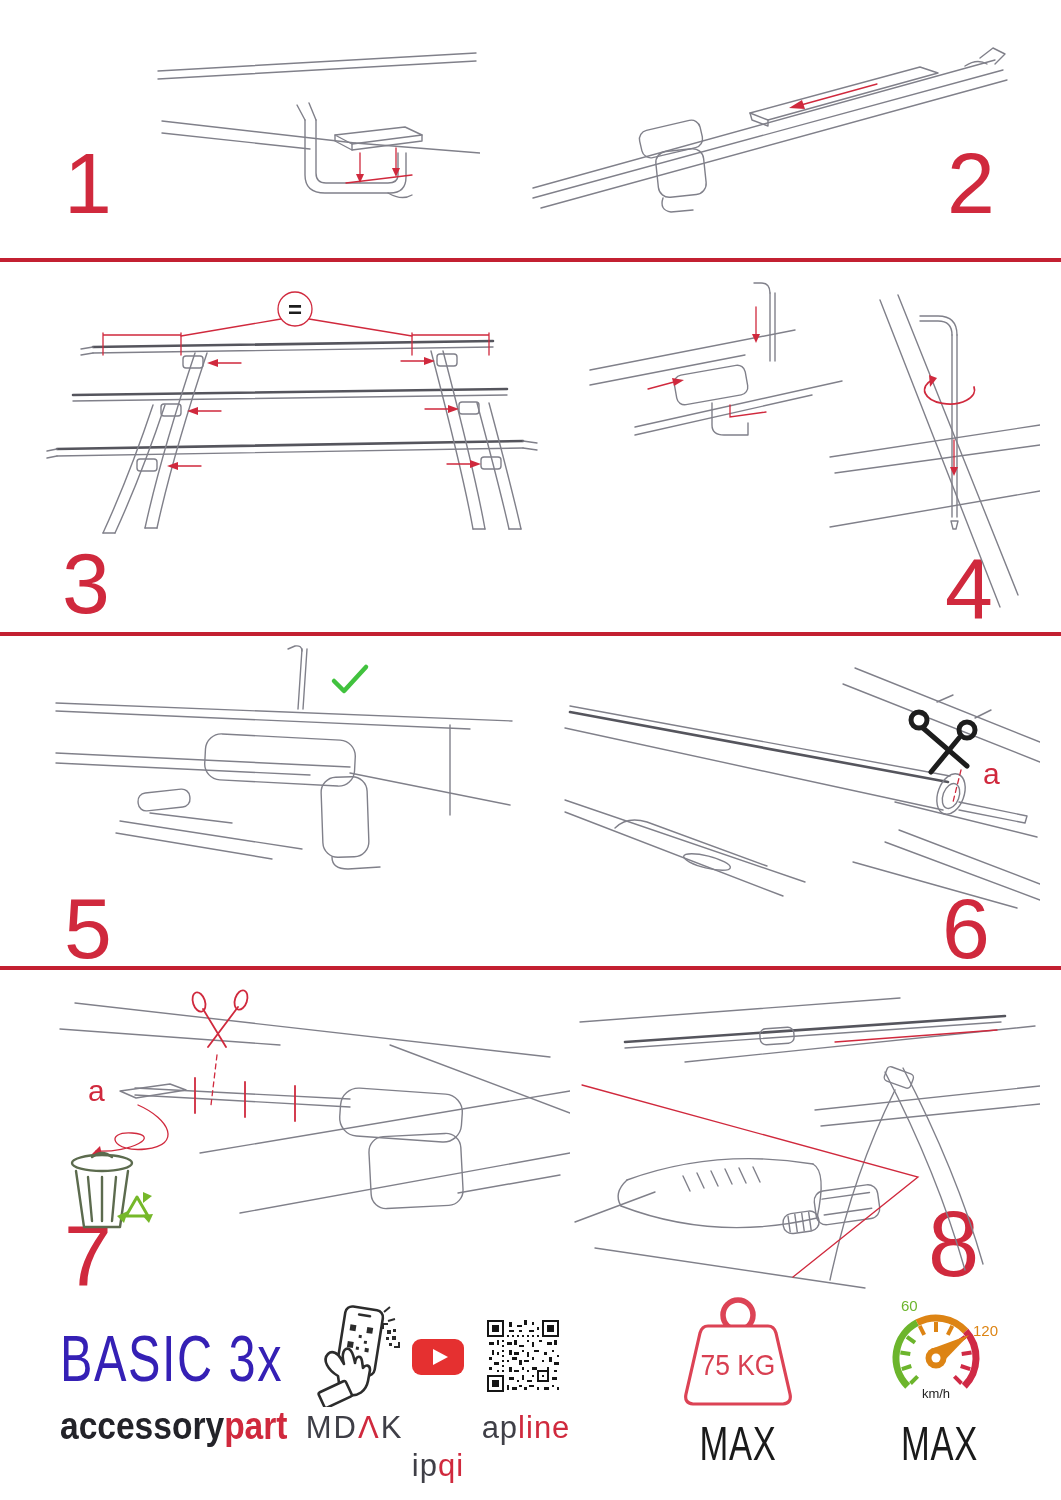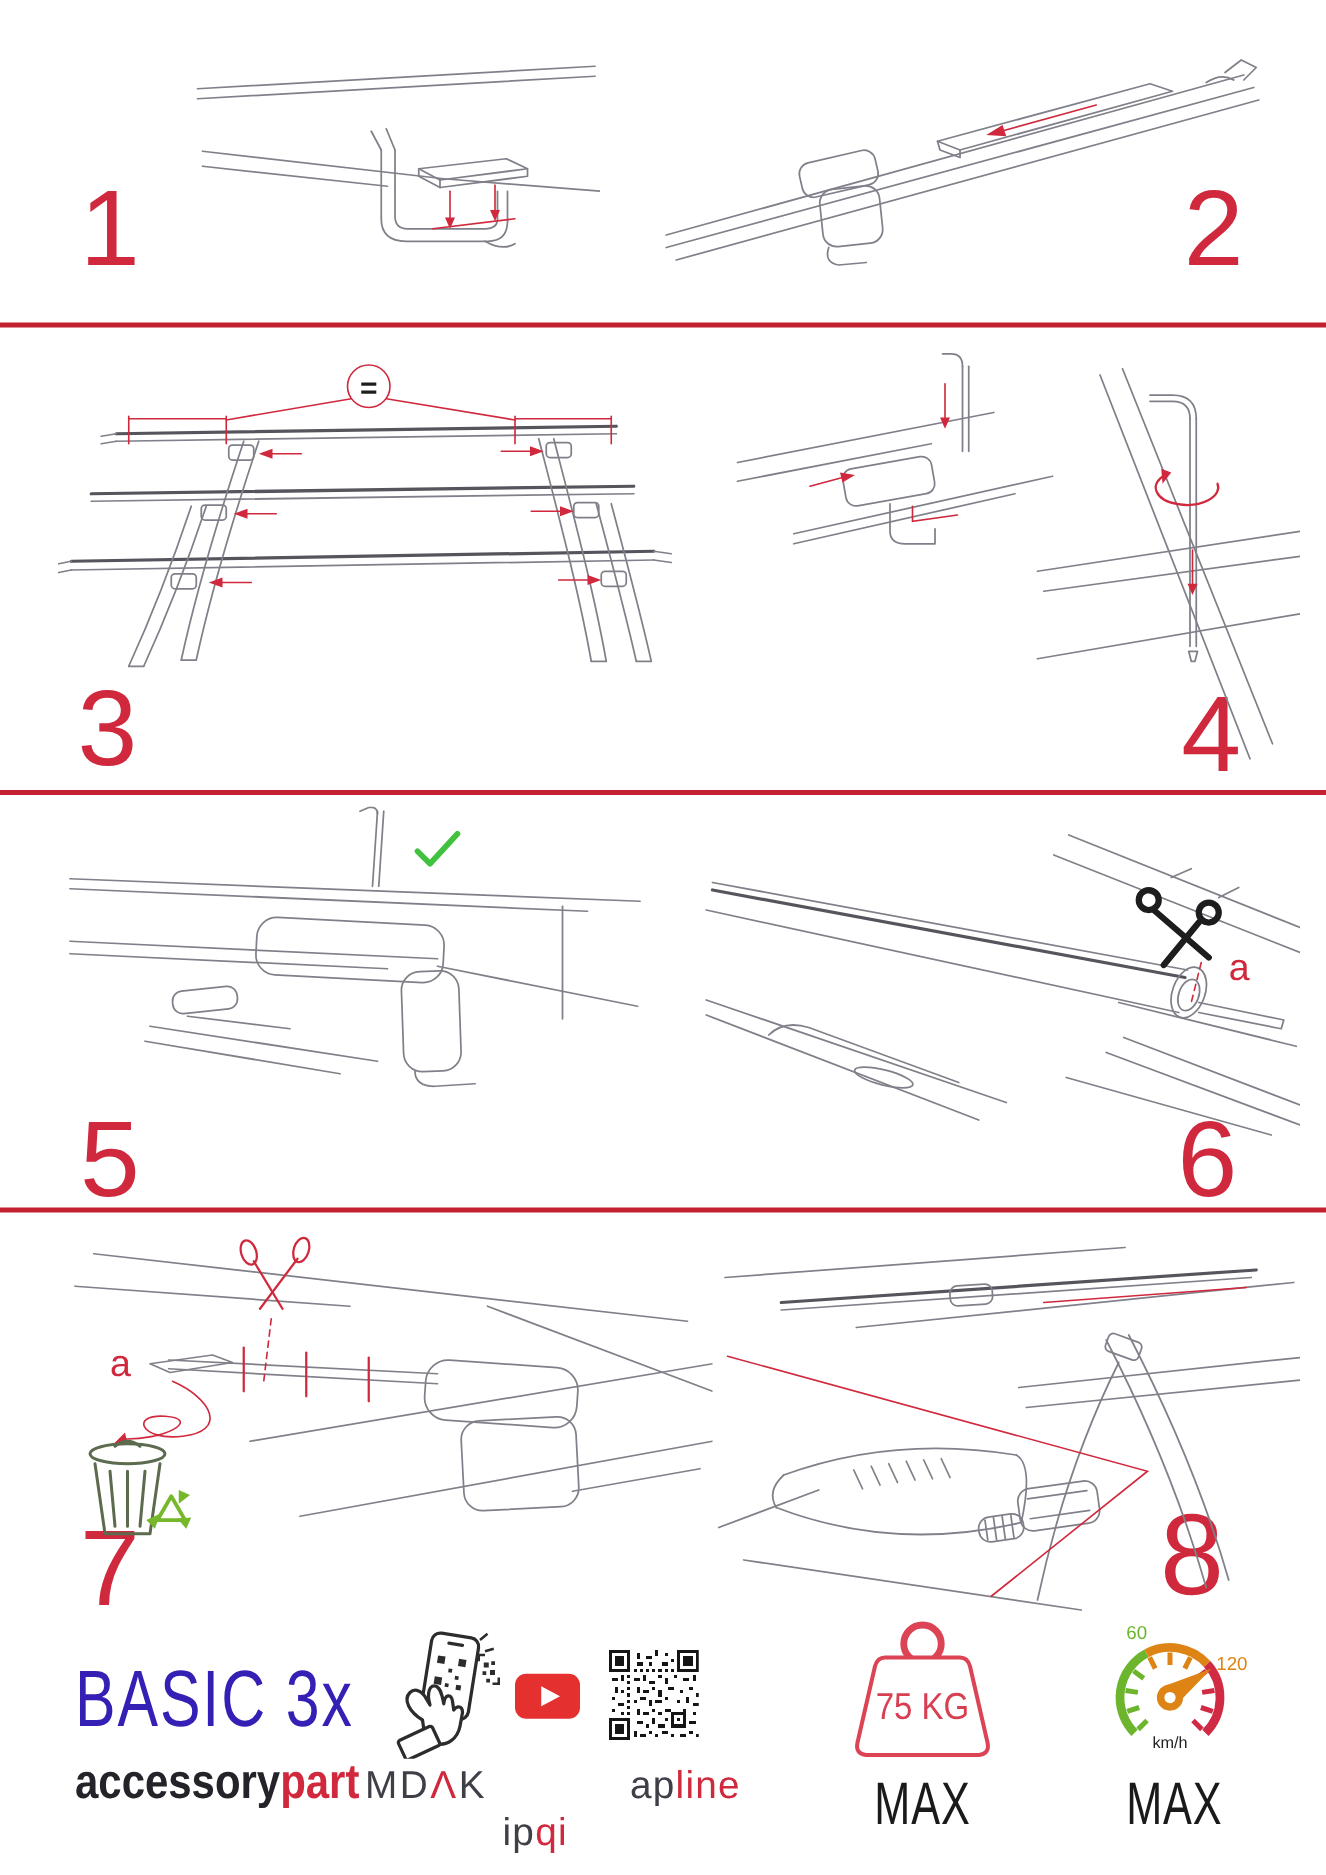--- a/index.html
+++ b/index.html
@@ -25,21 +25,21 @@
   .blkln{fill:none;stroke:#1d1d1d;stroke-width:5;stroke-linecap:round;}
   .binln{fill:none;stroke:var(--bin_olive);stroke-width:2.4;stroke-linecap:round;stroke-linejoin:round;}
   .grnln{fill:none;stroke:var(--recycle_green);stroke-width:3;stroke-linecap:round;stroke-linejoin:round;}
   .gfill{fill:var(--recycle_green);stroke:none;}
   .alabel{fill:var(--accent_red);font-size:30px;}
   
   .logo-title{position:absolute;left:60px;top:1322px;color:var(--logo_blue);font-size:64px;font-weight:400;letter-spacing:2px;transform:scaleX(.76);transform-origin:left top;white-space:nowrap;}
   .logo-sub{position:absolute;left:60px;top:1404px;font-size:39px;font-weight:700;transform:scaleX(.86);transform-origin:left top;white-space:nowrap;}
   .logo-sub .black{color:#232329;}
   .logo-sub .red{color:var(--accent_red);}
-  .partner{position:absolute;font-size:31px;color:#3f3f47;letter-spacing:2px;white-space:nowrap;}
+  .partner{position:absolute;font-size:31px;color:#3f3f47;text-align:center;letter-spacing:2px;white-space:nowrap;}
   .partner .red{color:var(--accent_red);}
   .maxlabel{position:absolute;font-size:48px;color:#1a1a1a;text-align:center;letter-spacing:1px;transform:scaleX(.72);transform-origin:center top;}
 </style>
 </head>
 <body>
 
 <div class="page">
 
   <div class="num" style="left:64px;top:140px;">1</div>
   <svg class="art" style="left:150px;top:25px;" width="330" height="215" viewBox="0 0 330 215">
@@ -384,21 +384,21 @@
       <path d="M9,12h1v2h-1z M11,13h2v1h-2z M14,12h1v1h-1z M16,13h1v2h-1z M19,12h2v1h-2z M23,13h1v1h-1z M26,12h1v1h-1z M28,14h1v1h-1z"></path>
       <path d="M8,16h1v1h-1z M10,15h2v1h-2z M13,16h1v2h-1z M15,16h2v1h-2z M18,15h1v1h-1z M22,16h1v1h-1z M25,15h1v2h-1z M27,17h2v1h-2z"></path>
       <path d="M9,19h1v2h-1z M11,20h2v1h-2z M14,19h1v1h-1z M16,20h1v1h-1z M18,19h2v1h-2z M24,19h1v1h-1z M27,20h1v1h-1z"></path>
       <path d="M20,20h5v5h-5z"></path>
         <path fill="#fff" d="M21,21h3v3h-3z"></path>
         <path d="M22,22h1v1h-1z"></path>
       <path d="M9,23h2v1h-2z M12,24h1v1h-1z M14,22h1v2h-1z M16,24h2v1h-2z M18,22h1v1h-1z M26,23h2v1h-2z"></path>
       <path d="M8,26h1v2h-1z M10,27h2v1h-2z M13,26h1v1h-1z M15,27h1v1h-1z M17,26h2v1h-2z M20,27h1v1h-1z M23,27h2v1h-2z M26,26h1v1h-1z M28,27h1v1h-1z"></path>
     </g>
   </svg>
-  <div class="partner" style="left:504px;top:1410px;width:92px;letter-spacing:1px;">
+  <div class="partner" style="left:480px;top:1410px;width:92px;letter-spacing:1px;">
     <span>ap</span><span class="red">line</span>
   </div>
 
   <svg class="art" style="left:668px;top:1294px;" width="140" height="126" viewBox="0 0 140 126">
     <circle cx="70" cy="21" r="15" fill="none" stroke="#dc4355" stroke-width="5.5"></circle>
     <path d="M40,32 L100,32 Q106,32 108,39 L122,100 Q124,109 115,110 L25,110 Q16,109 18,100 L32,39 Q34,32 40,32 Z" fill="#fff" stroke="#dc4355" stroke-width="3.2" stroke-linejoin="round"></path>
     <text x="79.5" y="81" transform="scale(0.88,1)" text-anchor="middle" font-size="30" fill="#d84052">75 KG</text>
   </svg>
   <div class="maxlabel" style="left:668px;top:1416px;width:140px;">MAX</div>
 

